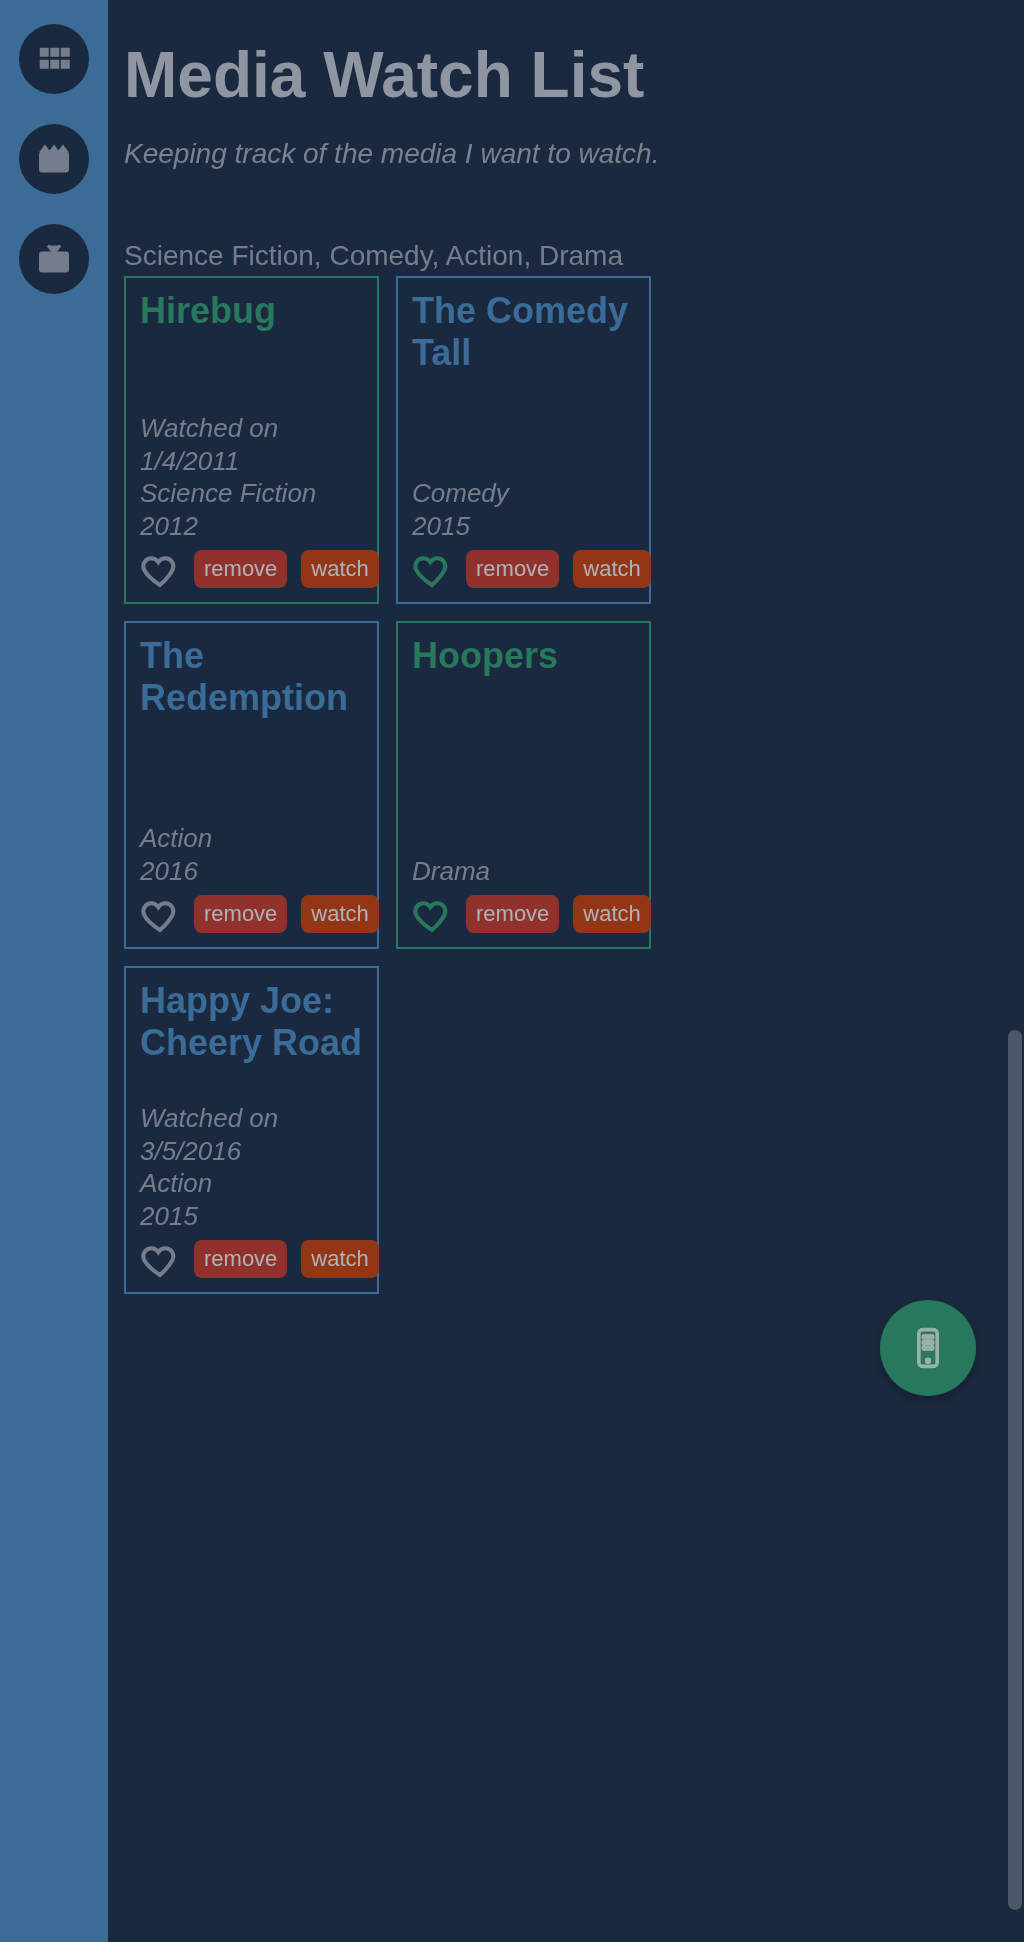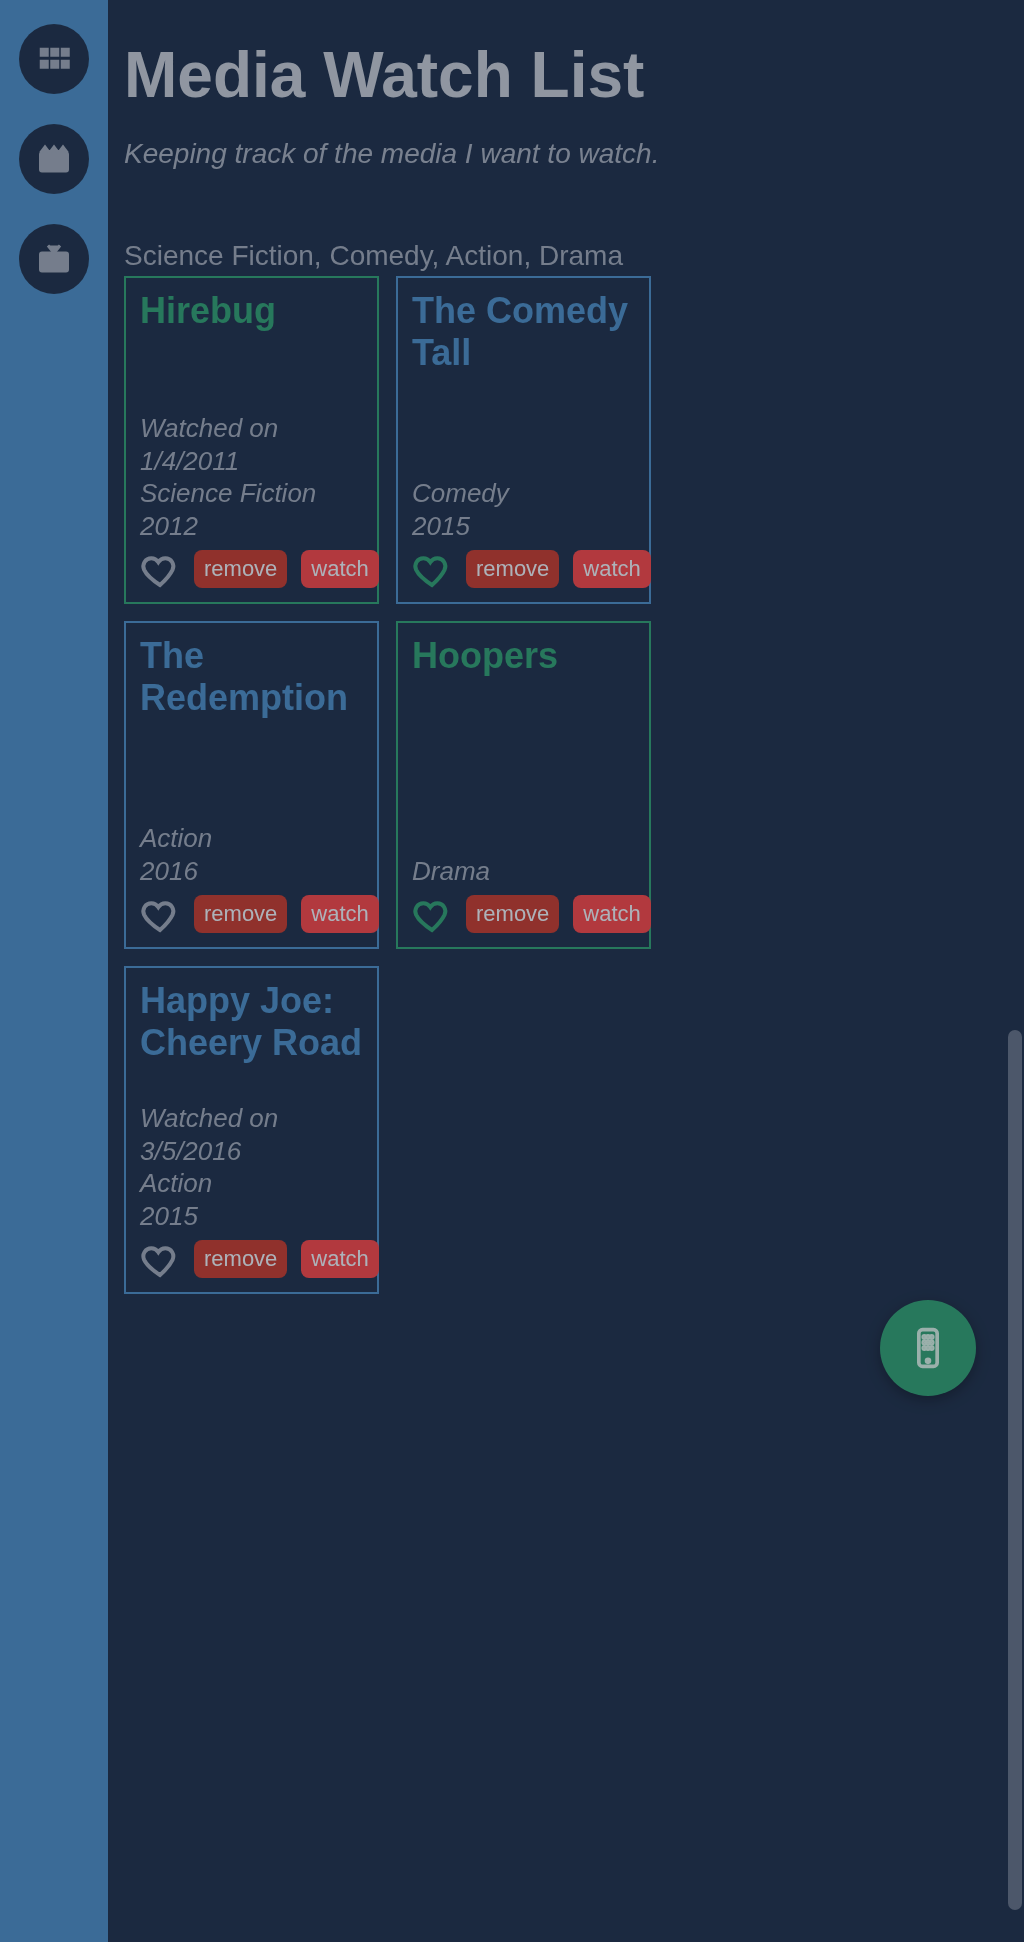--- a/index.html
+++ b/index.html
@@ -112,21 +112,21 @@
   .btn {
     border: none;
     border-radius: 8px;
     padding: 6px 10px;
     font-size: 22px;
     color: #e8ecef;
     cursor: pointer;
     font-family: inherit;
   }
   .btn.remove { background: #c0392b; }
-  .btn.watch  { background: #ef4444; }
+  .btn.watch  { background: #c2410c; }
 
   .fab {
     position: absolute;
     right: 48px;
     width: 96px; height: 96px;
     border-radius: 50%;
     background: #2f9b6e;
     display: flex; align-items: center; justify-content: center;
     cursor: pointer;
     box-shadow: 0 4px 14px rgba(0,0,0,.35);

